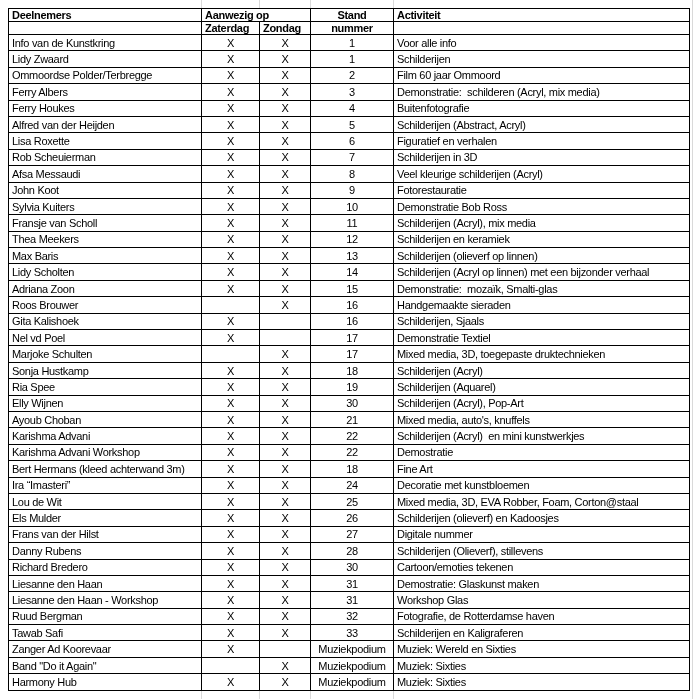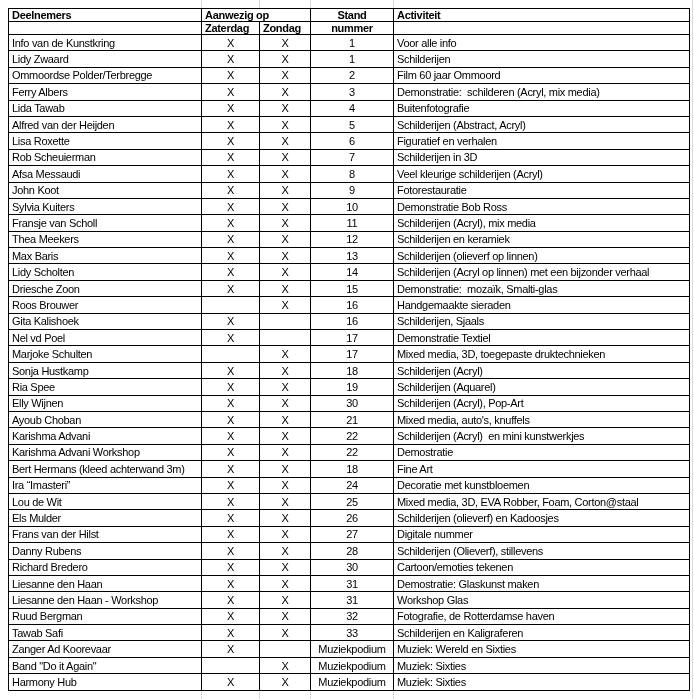--- a/index.html
+++ b/index.html
@@ -89,21 +89,21 @@
         <td>Film 60 jaar Ommoord</td>
       </tr>
       <tr>
         <td>Ferry Albers</td>
         <td class="c-x">X</td>
         <td class="c-x">X</td>
         <td class="c-stand">3</td>
         <td>Demonstratie:  schilderen (Acryl, mix media)</td>
       </tr>
       <tr>
-        <td>Lida Tawab</td>
+        <td>Ferry Houkes</td>
         <td class="c-x">X</td>
         <td class="c-x">X</td>
         <td class="c-stand">4</td>
         <td>Buitenfotografie</td>
       </tr>
       <tr>
         <td>Alfred van der Heijden</td>
         <td class="c-x">X</td>
         <td class="c-x">X</td>
         <td class="c-stand">5</td>
@@ -166,21 +166,21 @@
         <td>Schilderijen (olieverf op linnen)</td>
       </tr>
       <tr>
         <td>Lidy Scholten</td>
         <td class="c-x">X</td>
         <td class="c-x">X</td>
         <td class="c-stand">14</td>
         <td>Schilderijen (Acryl op linnen) met een bijzonder verhaal</td>
       </tr>
       <tr>
-        <td>Driesche Zoon</td>
+        <td>Adriana Zoon</td>
         <td class="c-x">X</td>
         <td class="c-x">X</td>
         <td class="c-stand">15</td>
         <td>Demonstratie:  mozaïk, Smalti-glas</td>
       </tr>
       <tr>
         <td>Roos Brouwer</td>
         <td class="c-x"></td>
         <td class="c-x">X</td>
         <td class="c-stand">16</td>

